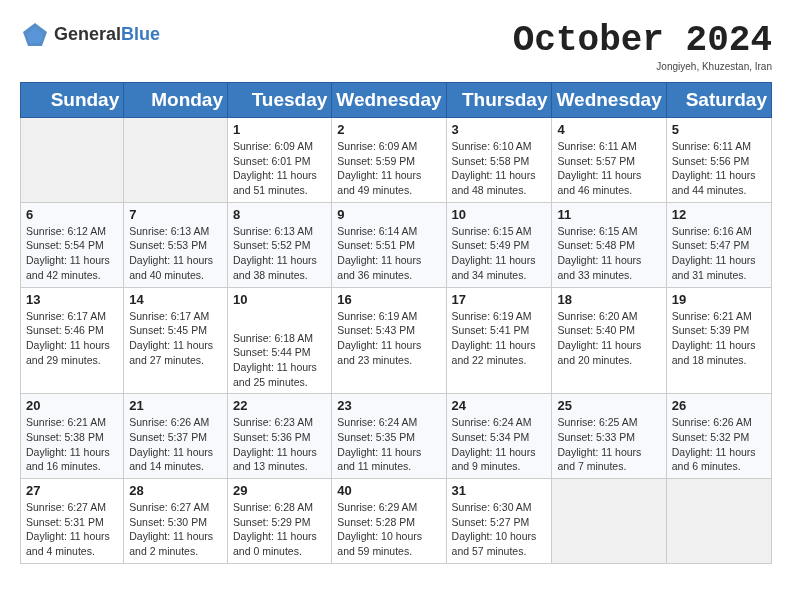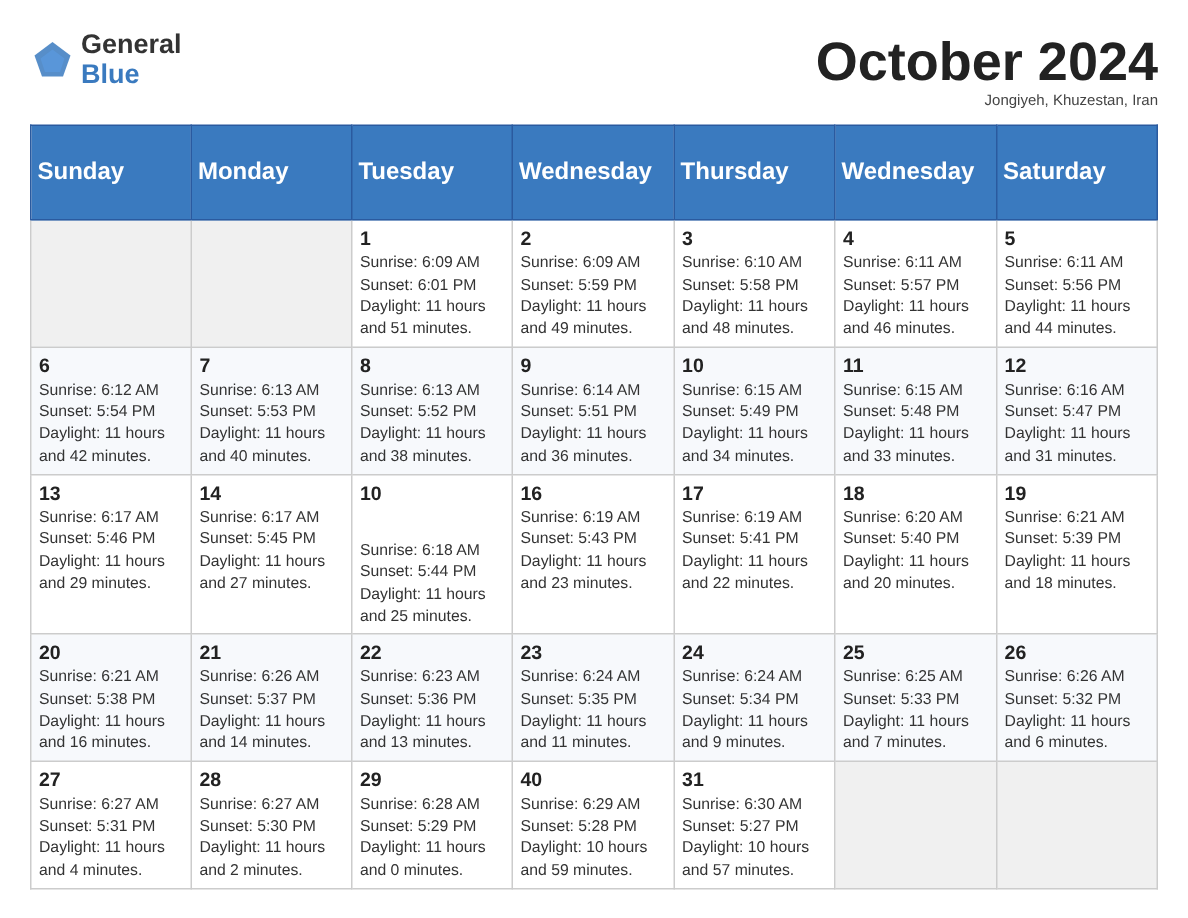--- a/index.html
+++ b/index.html
@@ -15,21 +15,21 @@
       justify-content: space-between;
       align-items: flex-start;
       margin-bottom: 10px;
     }
     .logo {
       display: flex;
       align-items: center;
     }
     .logo-text {
       display: flex;
-      flex-direction: column;
+      flex-direction: row;
       line-height: 1.1;
     }
     .logo-general {
       font-size: 18px;
       font-weight: bold;
       color: #333;
     }
     .logo-blue {
       font-size: 18px;
       font-weight: bold;
@@ -40,35 +40,36 @@
       height: 30px;
       margin-right: 4px;
     }
     .title-block {
       text-align: right;
     }
     .month-title {
       font-size: 36px;
       font-weight: bold;
       color: #222;
+      font-family: Liberation Mono, monospace;
     }
     .subtitle {
       font-size: 10px;
       color: #444;
     }
     .calendar {
       width: 100%;
       border-collapse: collapse;
     }
     .calendar th {
       background-color: #3a7abf;
       color: #fff;
-      padding: 22px 4px;
-      font-size: 16px;
-      text-align: left;
+      padding: 6px 4px;
+      font-size: 19px;
+      text-align: right;
       border: 1px solid #2a5a9f;
     }
     .calendar td {
       border: 1px solid #ccc;
       vertical-align: top;
       padding: 4px 5px;
       width: 108px;
       min-height: 70px;
       font-size: 11px;
       background: #fff;

